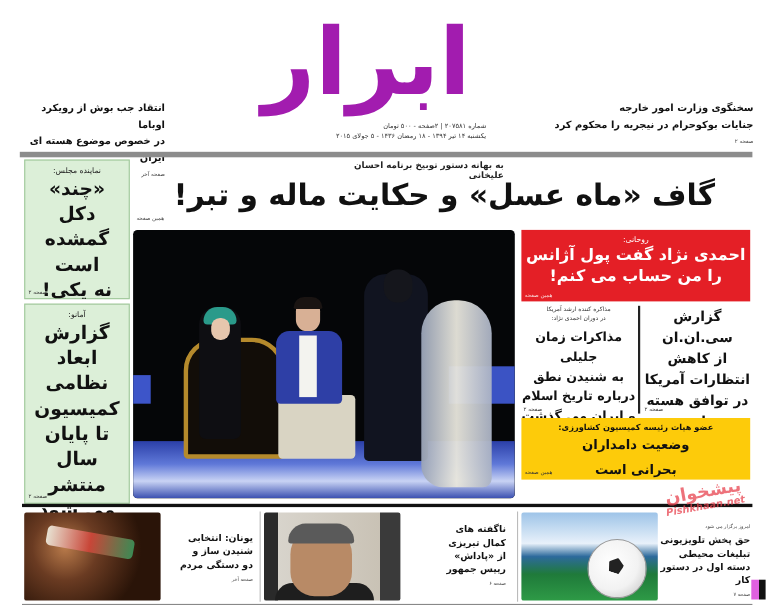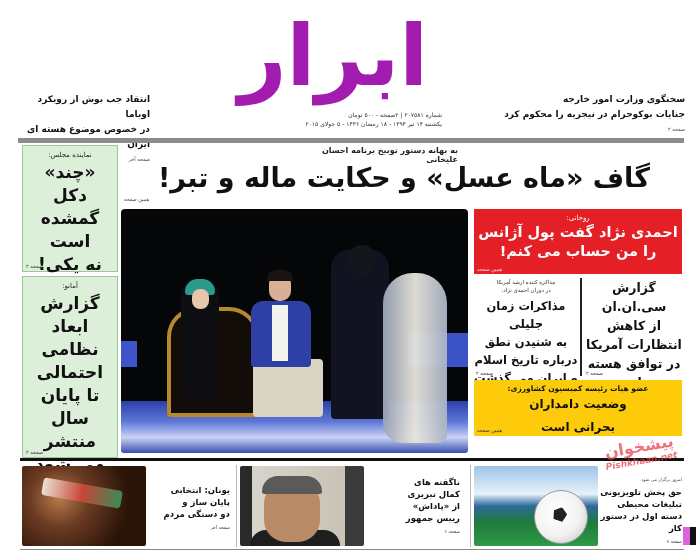--- a/index.html
+++ b/index.html
@@ -120,21 +120,21 @@
     <div>نه یکی!</div>
   </div>
   <div class="gb-ref">صفحه ۲</div>
 </div>
 
 <div class="abs green-box gb2">
   <div class="gb-kicker">آمانو:</div>
   <div class="gb-head">
     <div>گزارش</div>
     <div>ابعاد نظامی</div>
-    <div>احتمالی</div>
+    <div>کمیسیون</div>
     <div>تا پایان سال</div>
     <div>منتشر</div>
     <div>می شود</div>
   </div>
   <div class="gb-ref">صفحه ۲</div>
 </div>
 
 <div class="abs main-kicker">به بهانه دستور توبیخ برنامه احسان علیخانی</div>
 <div class="abs main-head">گاف «ماه عسل» و حکایت ماله و تبر!</div>
 <div class="abs main-ref">همین صفحه</div>
@@ -235,21 +235,21 @@
 </div>
 
 <div class="abs vbar" style="left:236px;"></div>
 
 <div class="abs bottom-item" style="left:22px;width:210px;">
   <div class="bi-photo crowd" style="left:0;width:124px;">
     <div class="flag"></div>
   </div>
   <div class="bi-text" style="right:2px;width:80px;top:18px;">
     <div>یونان: انتخابی</div>
-    <div>پایان ساز و</div>
+    <div>شنیدن ساز و</div>
     <div>دو دستگی مردم</div>
     <div class="bi-ref">صفحه آخر</div>
   </div>
 </div>
 
 <div class="abs rule-bottom"></div>
 
 <div class="abs watermark">
   <div class="wm-fa">پیشخوان</div>
   <div class="wm-en">Pishkhaan.net</div>

